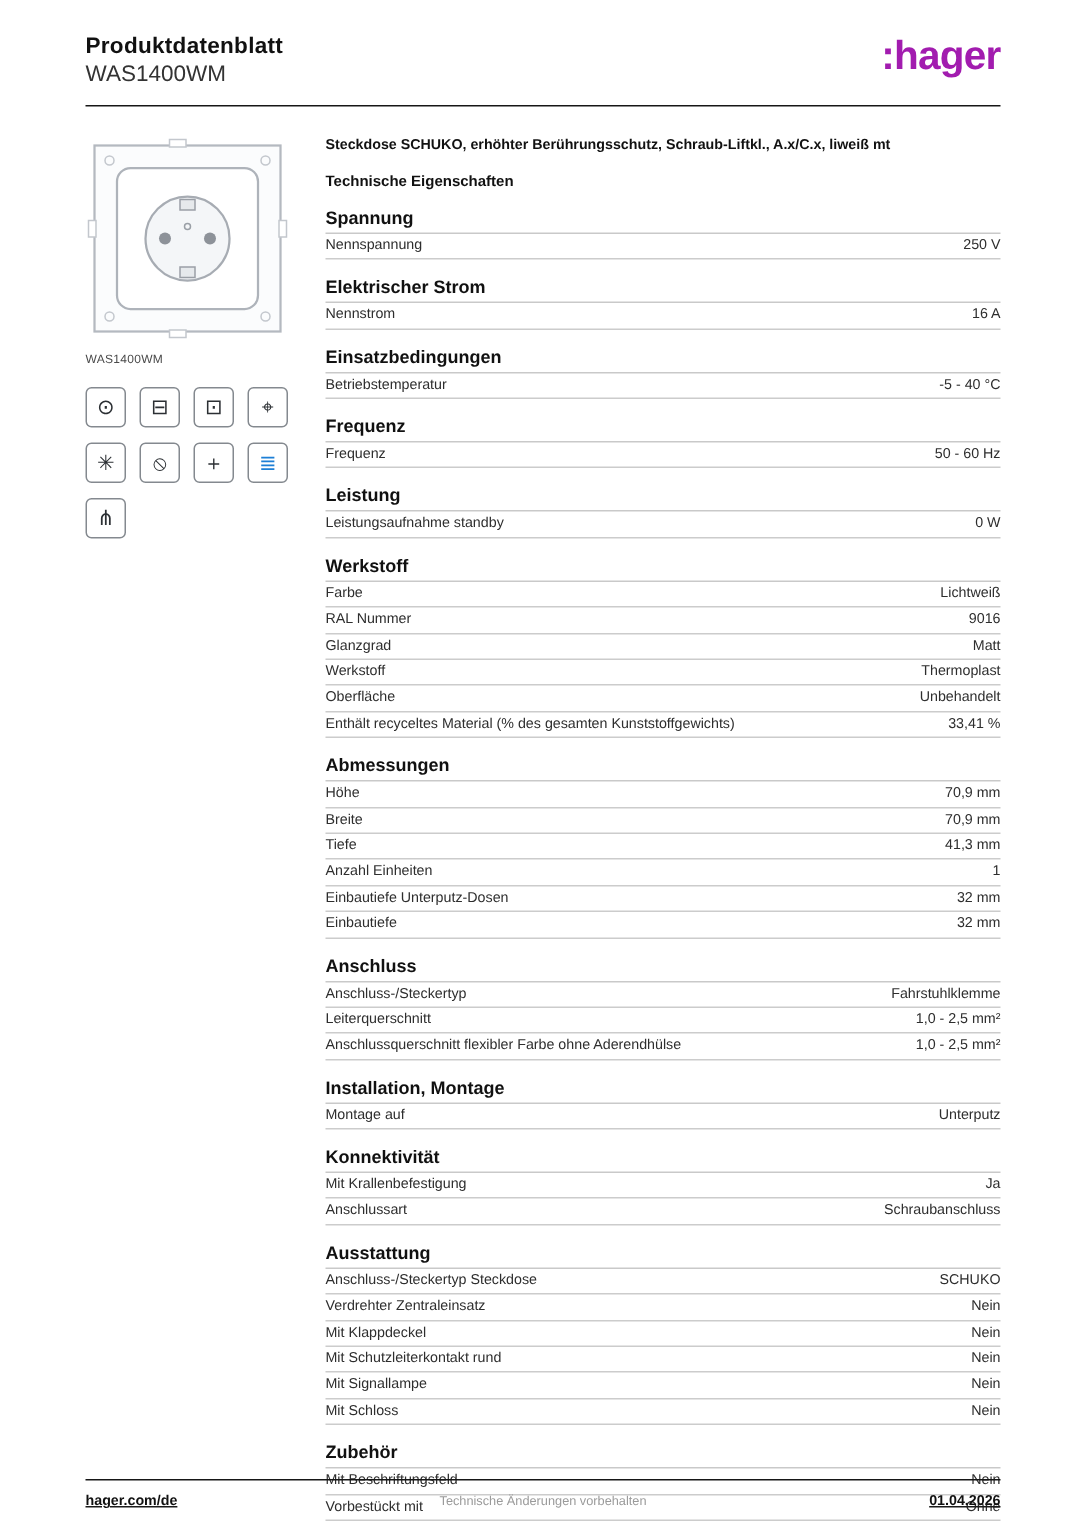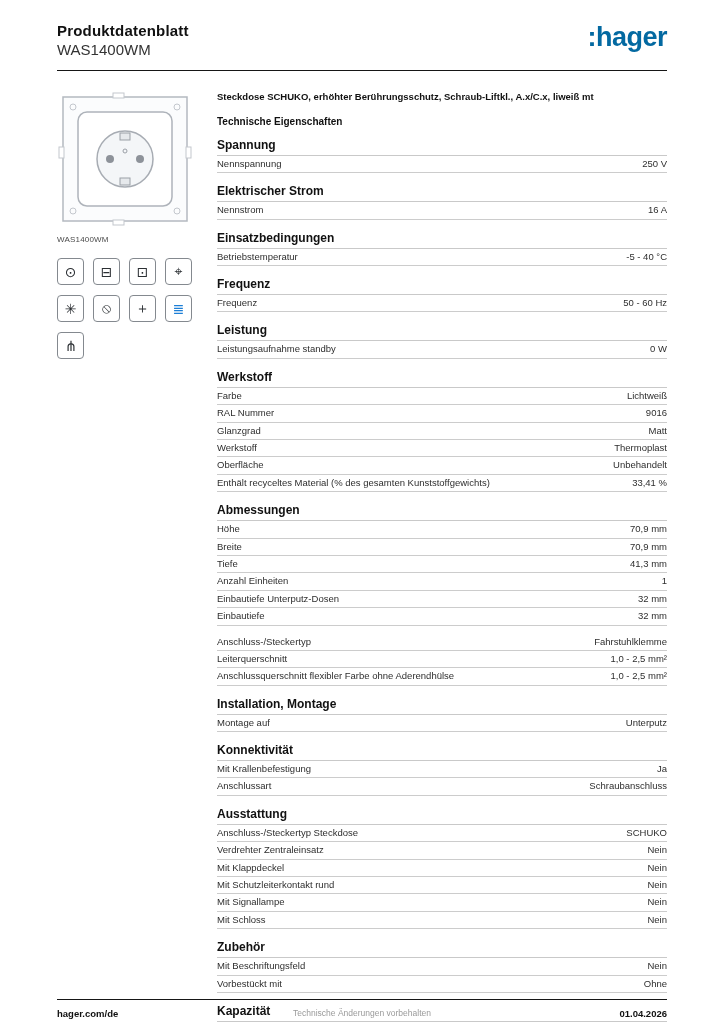--- a/index.html
+++ b/index.html
@@ -31,38 +31,38 @@
   
   .desc { font-size:9.5px; font-weight:bold; color:#111; line-height:1.25; }
   .specs-title { font-size:10px; font-weight:bold; color:#111; margin-top:13px; }
   .spec-section { margin-top:8px; }
   .section-title { font-size:12px; font-weight:bold; color:#111; padding:3px 0 3px; border-bottom:1px solid #c9c9c9; }
   .spec-row { display:flex; justify-content:space-between; align-items:flex-start; border-bottom:1px solid #cccccc; padding:2px 0 3px; font-size:9.5px; color:#2e2e2e; line-height:1.2;gap:16px; }
   .spec-label { padding-right:12px; }
   .spec-value { text-align:right; white-space:pre-line; flex-shrink:0; }
 
   
-  .footer { position:absolute; left:57px; right:57px; bottom:5px; }
+  .footer { position:absolute; left:57px; right:57px; bottom:18px;text-decoration:underline; }
   .footer-rule { border-bottom:1.5px solid #161616; margin-bottom:8px; }
   .footer-row { position:relative; display:flex; justify-content:space-between; align-items:baseline; }
   .f-left { font-size:9.5px; font-weight:bold; color:#111; }
   .f-center { position:absolute; left:0; right:0; text-align:center; font-size:8.5px; color:#9a9a9a; }
   .f-right { font-size:9.5px; font-weight:bold; color:#111; }
 </style>
 </head>
 <body>
 
 <div class="page">
 
   <div class="hdr">
     <div>
       <div class="hdr-title">Produktdatenblatt</div>
       <div class="hdr-sku">WAS1400WM</div>
     </div>
-    <div class="logo" id="logo" style="color: #0369a1;">:hager</div>
+    <div class="logo" id="logo" style="color: #a21caf;">:hager</div>
   </div>
   <div class="hdr-rule"></div>
 
   <div class="main">
 
     <div class="aside">
       <div class="pimg">
         <svg width="136" height="136" viewBox="0 0 136 136">
 
           <rect x="6" y="6" width="124" height="124" fill="#fbfcfd" stroke="#b4b9c0" stroke-width="1.5"></rect>
@@ -191,20 +191,21 @@
             <div class="spec-row">
               <span class="spec-label">Einbautiefe Unterputz-Dosen</span>
               <span class="spec-value">32 mm</span>
             </div>
             <div class="spec-row">
               <span class="spec-label">Einbautiefe</span>
               <span class="spec-value">32 mm</span>
             </div>
           </div>
           <div class="spec-section">
+            <div class="section-title">Anschluss</div>
             <div class="spec-row">
               <span class="spec-label">Anschluss-/Steckertyp</span>
               <span class="spec-value">Fahrstuhlklemme</span>
             </div>
             <div class="spec-row">
               <span class="spec-label">Leiterquerschnitt</span>
               <span class="spec-value">1,0 - 2,5 mm²</span>
             </div>
             <div class="spec-row">
               <span class="spec-label">Anschlussquerschnitt flexibler Farbe ohne Aderendhülse</span>

